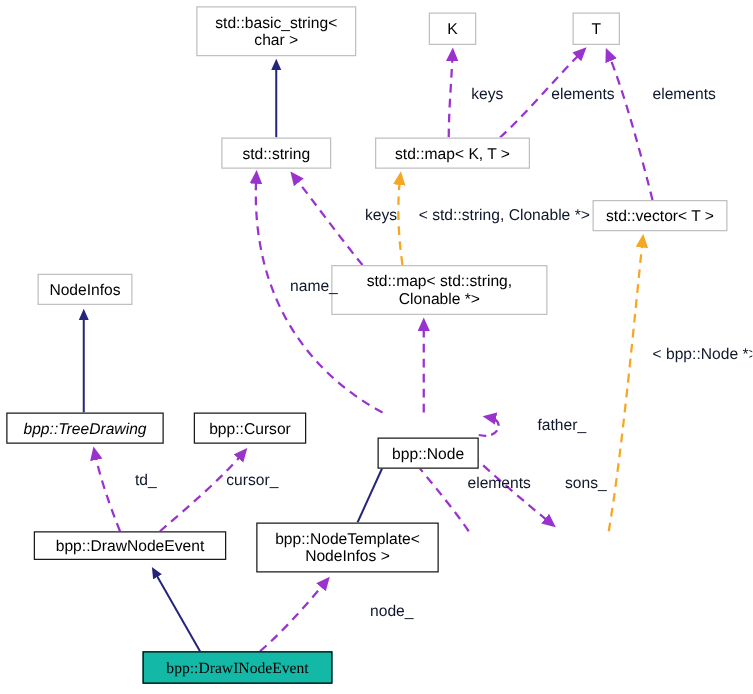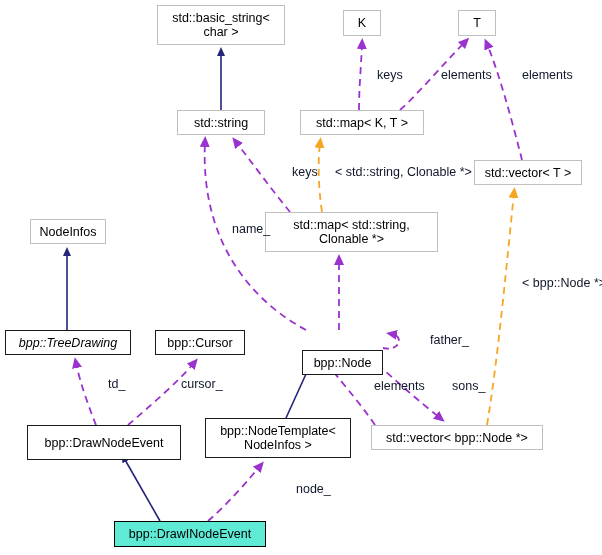--- a/index.html
+++ b/index.html
@@ -37,21 +37,22 @@
     background: #ffffff;
     border: 1px solid #c0c0c0;
     white-space: pre;
     z-index: 5;
   }
   .node-box.strong {
     border: 1.6px solid #1a1a1a;
   }
   .node-box.current {
     border: 1.6px solid #000000;
-    background: #5eead4;
+    background: #14b8a6;
+    font-family: Liberation Serif, serif;
   }
   .edge-label {
     position: absolute;
     font-size: 12.5px;
     line-height: 14px;
     color: #0f172a;
     background: transparent;
     white-space: pre;
     z-index: 6;
     margin-left: 20px;
@@ -165,26 +166,25 @@
 Clonable *&gt;</div>
 
   <div class="node-box" style="left:30px; top:219px; width:76px; height:25px;">NodeInfos</div>
 
   <div class="node-box strong" style="left:5px; top:330px; width:126px; height:25px;font-style:italic;">bpp::TreeDrawing</div>
 
   <div class="node-box strong" style="left:155px; top:330px; width:90px; height:25px;">bpp::Cursor</div>
 
   <div class="node-box strong" style="left:302px; top:330px; width:81px; height:25px;margin-top:20px;">bpp::Node</div>
 
-  <div class="node-box strong" style="left:27px; top:425px; width:154px; height:35px;">bpp::DrawNodeEvent</div>
+  <div class="node-box strong" style="left:27px; top:425px; width:154px; height:23px;">bpp::DrawNodeEvent</div>
 
   <div class="node-box strong" style="left:205px; top:418px; width:146px; height:40px;">bpp::NodeTemplate&lt;
 NodeInfos &gt;</div>
 
-  <div class="node-box" style="left:371px; top:425px; width:172px; height:25px;">std::vector&lt; bpp::Node *&gt;</div>
 
   <div class="node-box current" style="left:114px; top:521px; width:152px; height:26px;">bpp::DrawINodeEvent</div>
 
   <div class="edge-label" style="left:357px; top:68px;">keys</div>
 
   <div class="edge-label" style="left:421px; top:68px;">elements</div>
 
   <div class="edge-label" style="left:502px; top:68px;">elements</div>
 
   <div class="edge-label" style="left:272px; top:165px;">keys</div>

